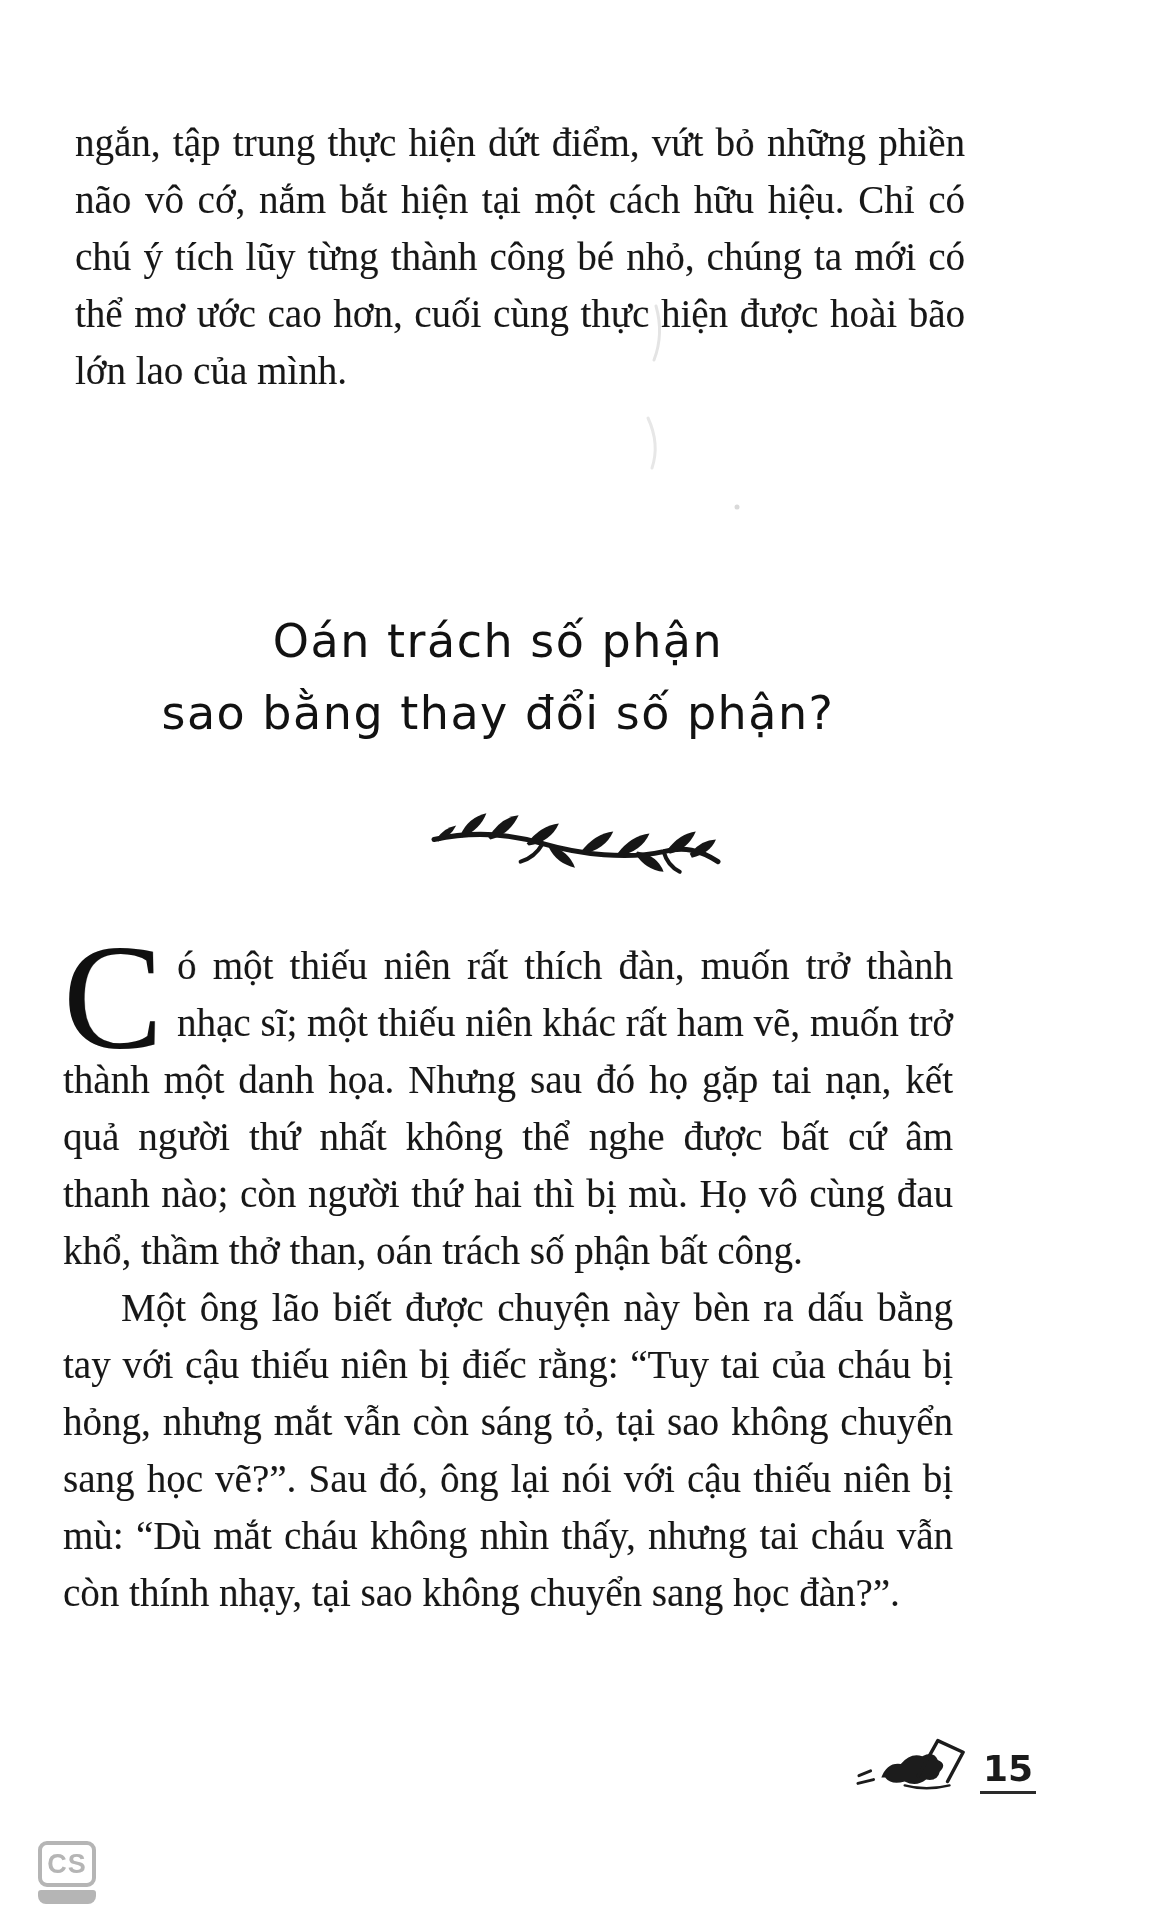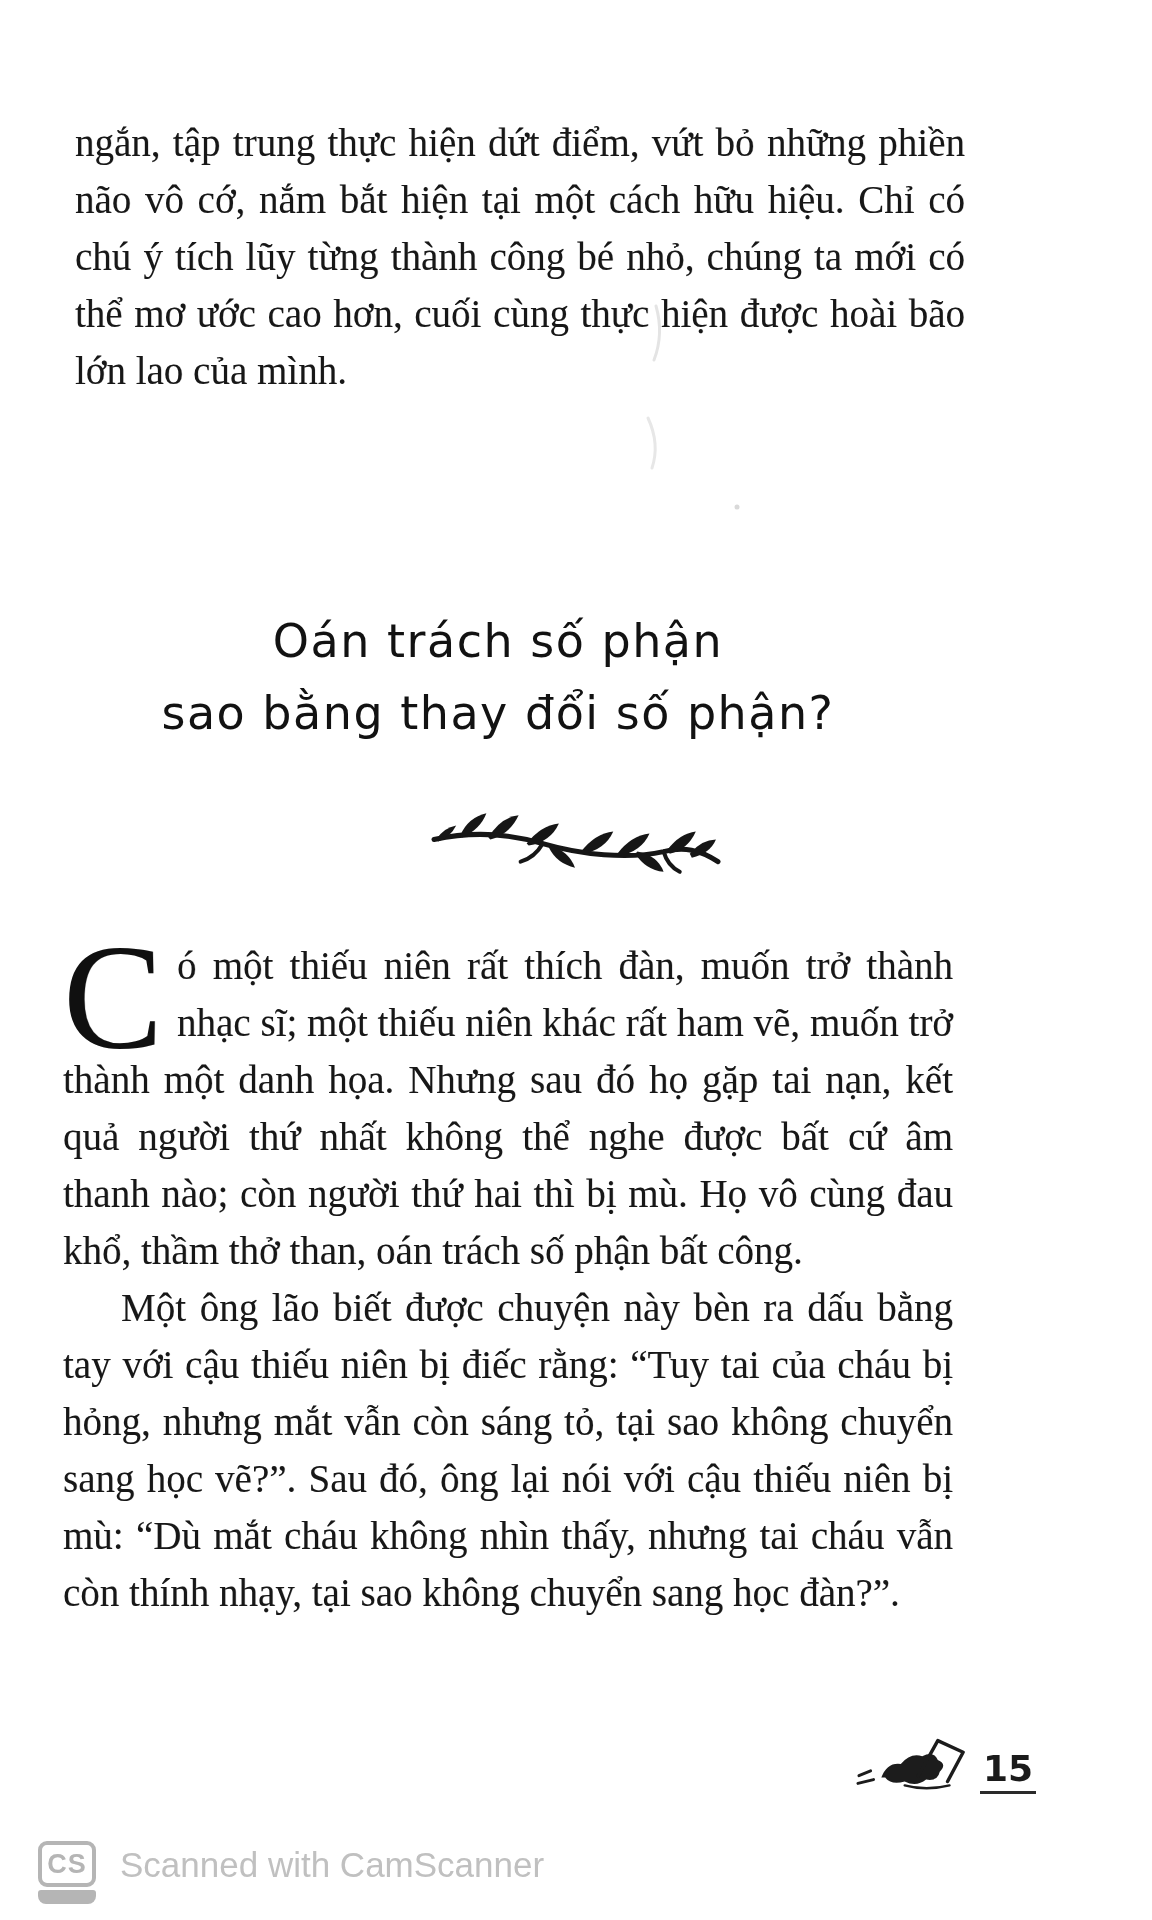--- a/index.html
+++ b/index.html
@@ -164,16 +164,15 @@
     <span class="num">15</span>
   </div>
 
   <div class="footer">
     <div class="cs-logo">
       <div class="cs-top">
         <span>CS</span>
       </div>
       <div class="cs-tray"></div>
     </div>
-    <span class="cs-text">Scanned with CamScanner</span>
   </div>
 
 </div>
 
 </body></html>

